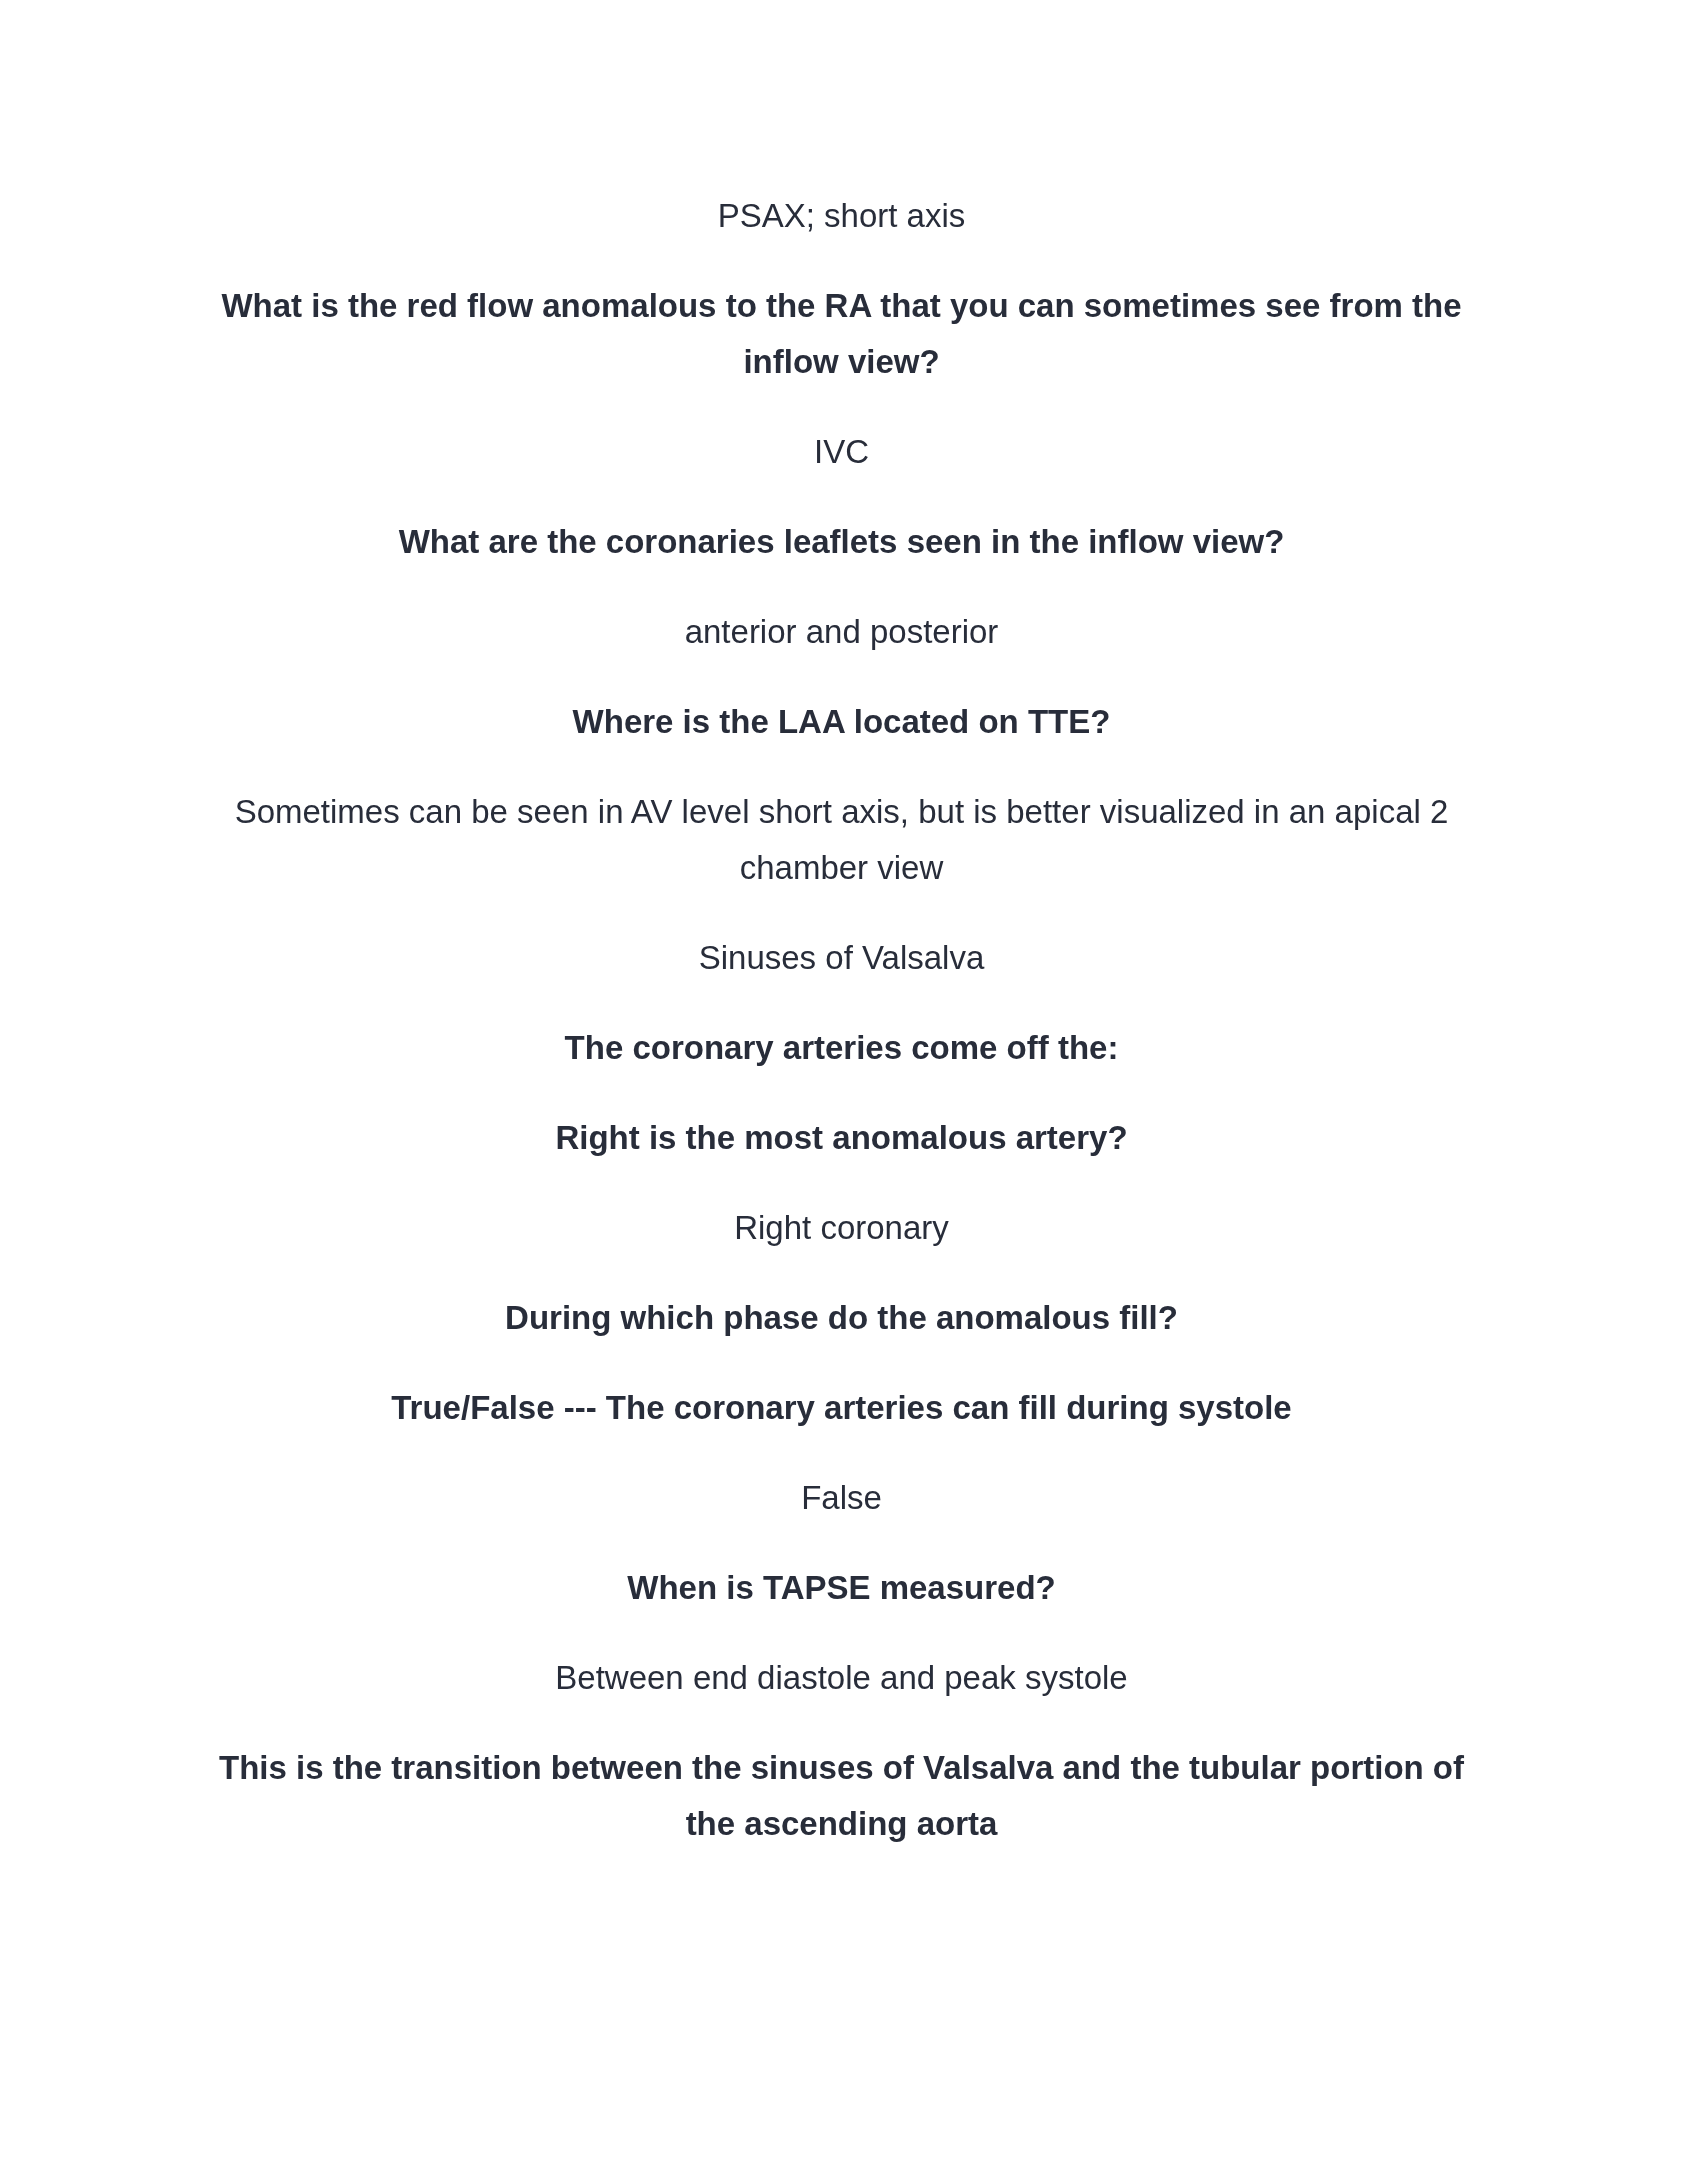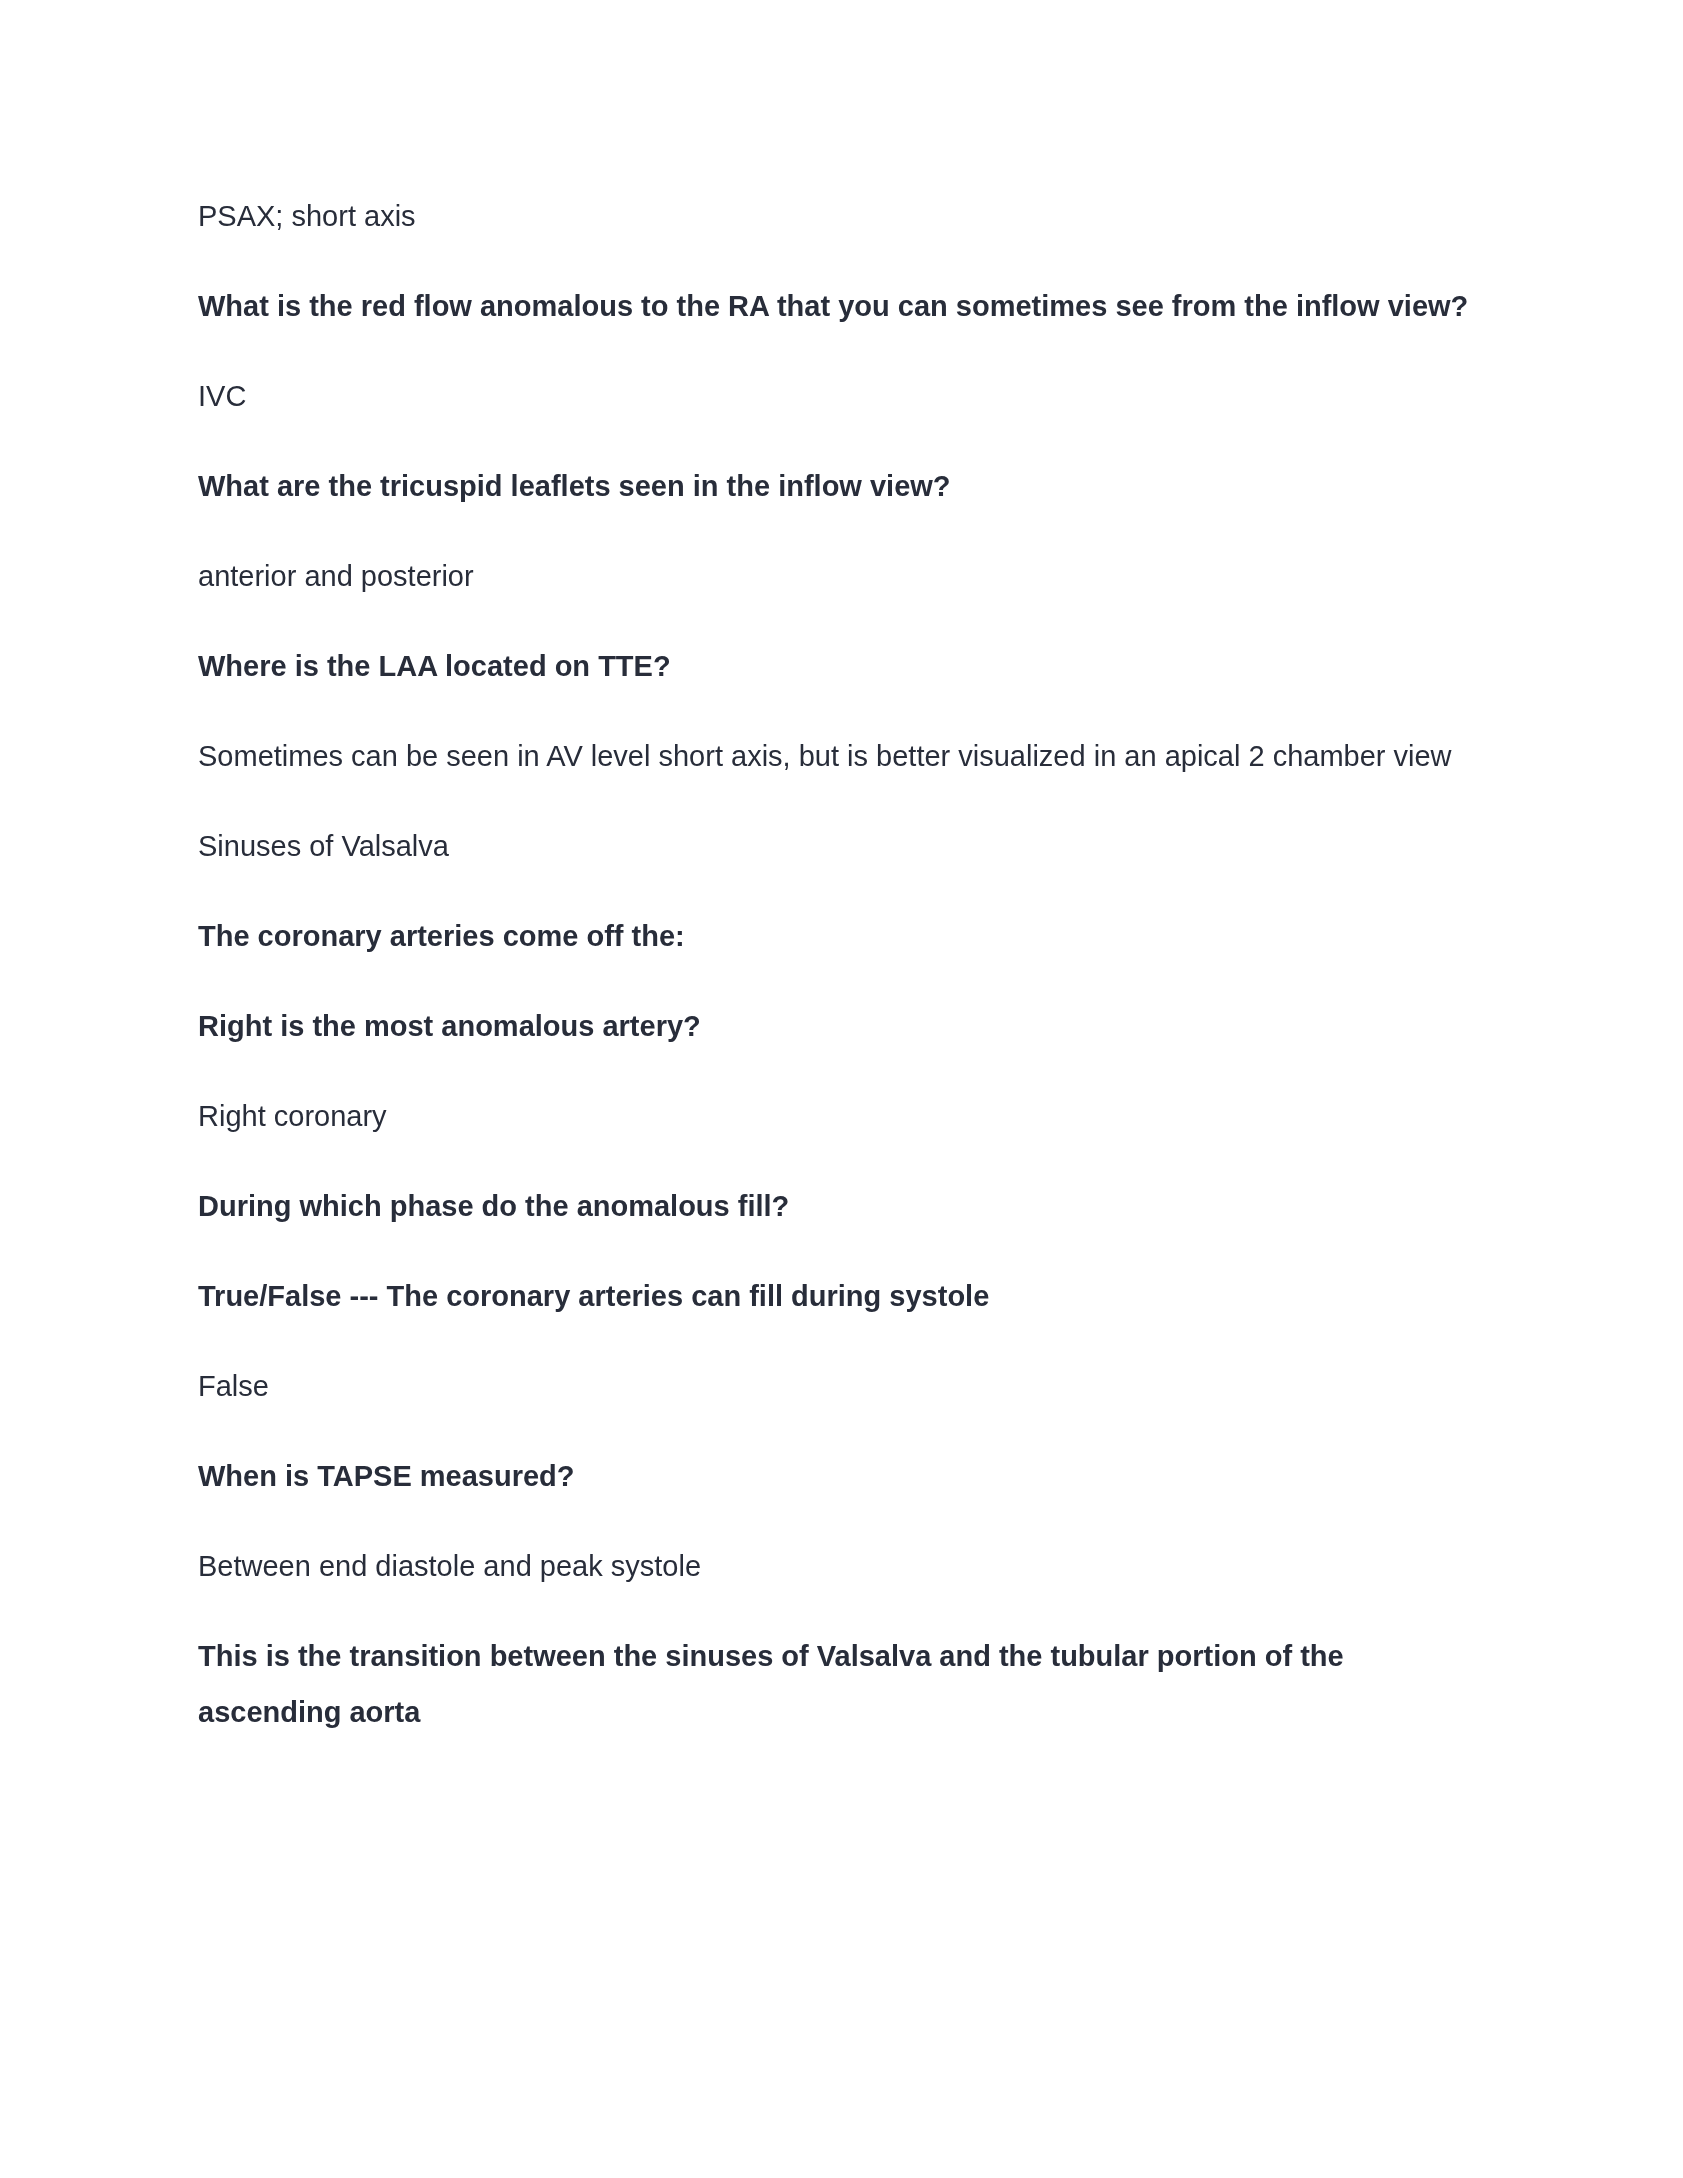--- a/index.html
+++ b/index.html
@@ -15,41 +15,42 @@
       font-family: "Liberation Sans", sans-serif;
       color: #282d3a;
     }
     .page {
       position: absolute;
       left: 198px;
       top: 188px;
       width: 1287px;
     }
     .line {
-      font-size: 29px;
+      font-size: 33px;
       line-height: 56px;
       margin: 0 0 34px 0;
       letter-spacing: 0;
       white-space: normal;
+      text-align: center;
     }
     .answer {
       font-weight: normal;
     }
     .question {
       font-weight: bold;
     }
   </style>
 </head>
 <body>
 
 <div class="page">
   <p class="line answer">PSAX; short axis</p>
   <p class="line question">What is the red flow anomalous to the RA that you can sometimes see from the inflow view?</p>
   <p class="line answer">IVC</p>
-  <p class="line question">What are the tricuspid leaflets seen in the inflow view?</p>
+  <p class="line question">What are the coronaries leaflets seen in the inflow view?</p>
   <p class="line answer">anterior and posterior</p>
   <p class="line question">Where is the LAA located on TTE?</p>
   <p class="line answer">Sometimes can be seen in AV level short axis, but is better visualized in an apical 2 chamber view</p>
   <p class="line answer">Sinuses of Valsalva</p>
   <p class="line question">The coronary arteries come off the:</p>
   <p class="line question">Right is the most anomalous artery?</p>
   <p class="line answer">Right coronary</p>
   <p class="line question">During which phase do the anomalous fill?</p>
   <p class="line question">True/False --- The coronary arteries can fill during systole</p>
   <p class="line answer">False</p>

